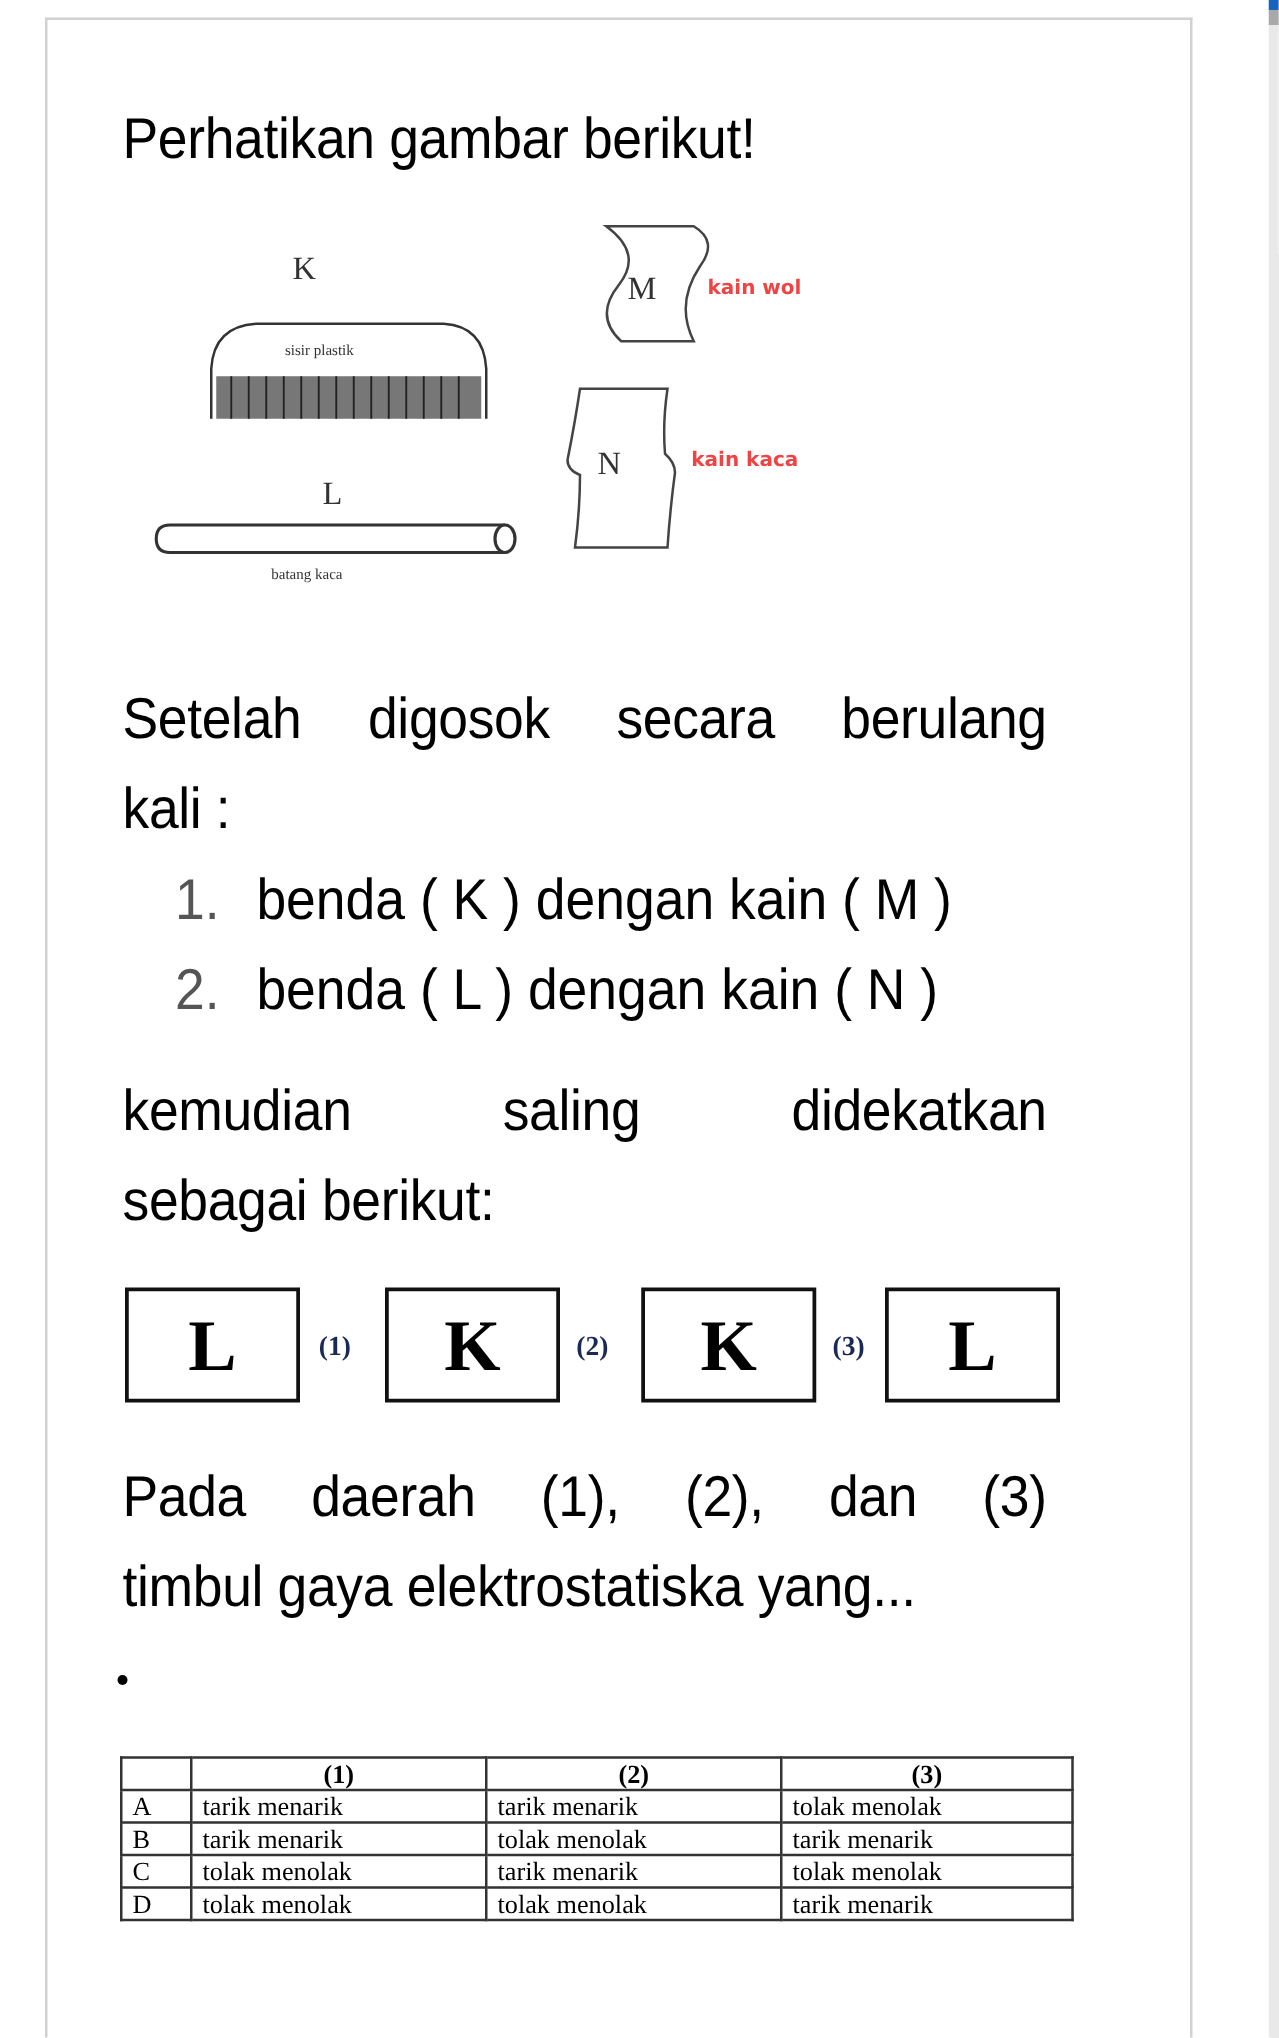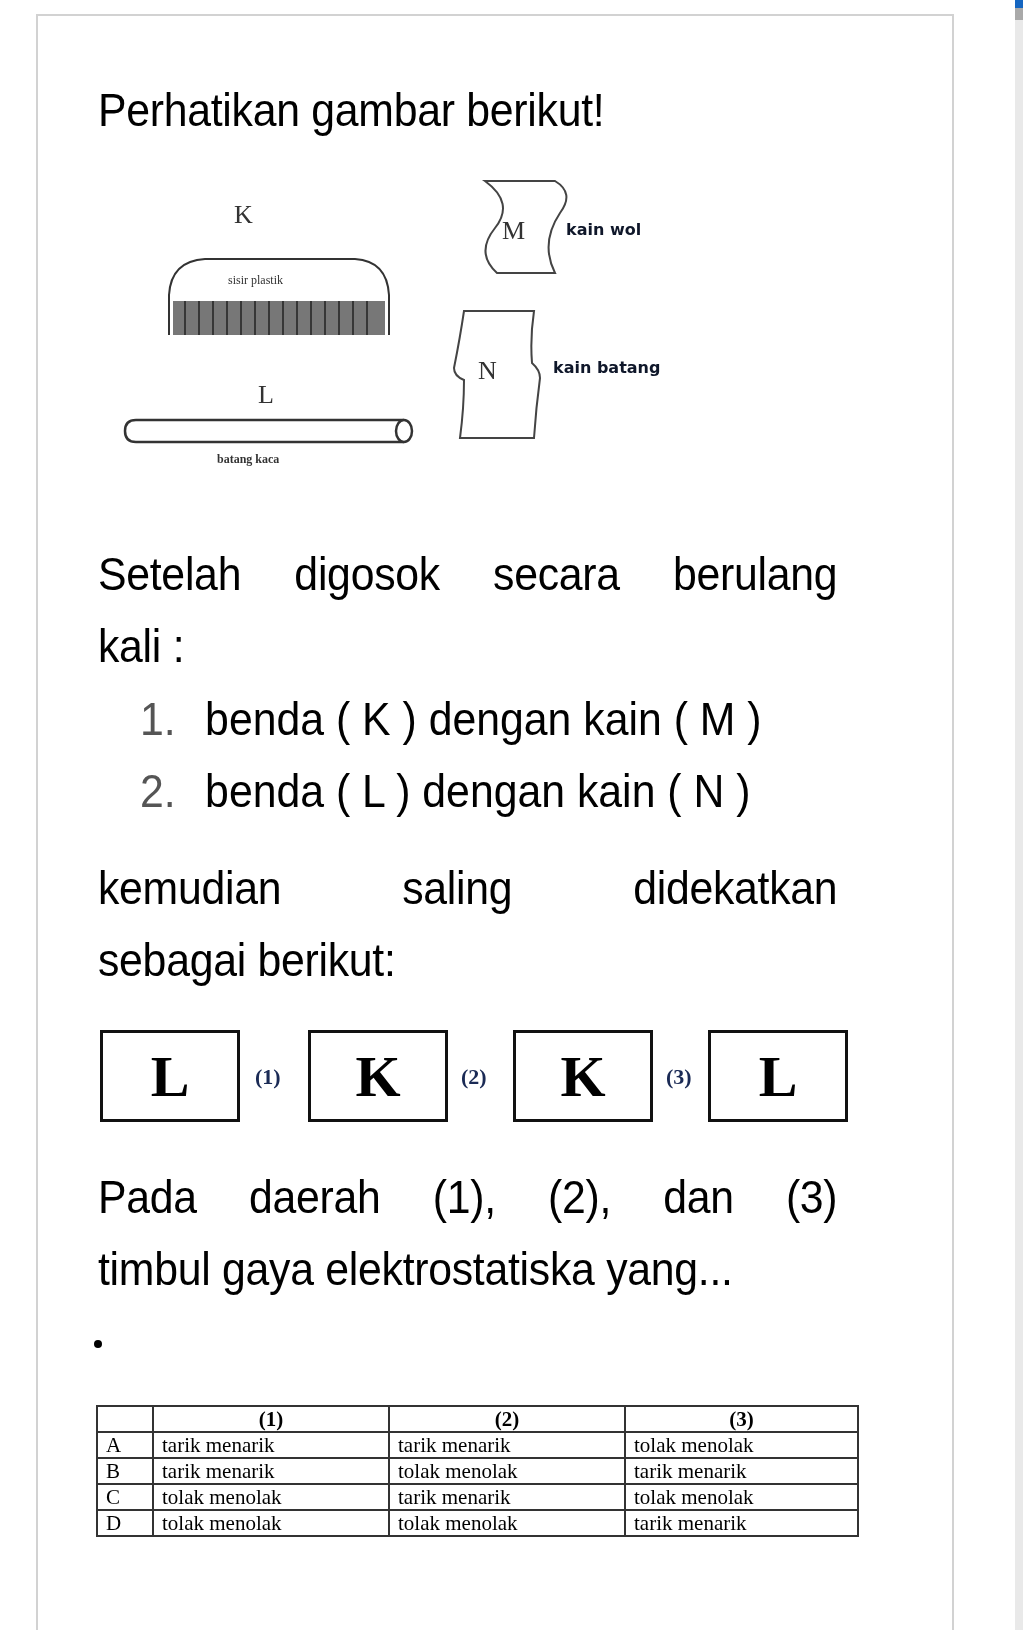--- a/index.html
+++ b/index.html
@@ -19,21 +19,21 @@
     .para2 { top: 852px; }
     .para2b { top: 924px; }
     .para3 { top: 1161px; }
     .para3b { top: 1233px; }
     .dot { position: absolute; left: 94px; top: 1340px; width: 8px; height: 8px; border-radius: 50%; background: #000; }
 
     
     .figure { position: absolute; left: 110px; top: 170px; width: 600px; height: 320px; font-family: "Liberation Serif", serif; }
     .fig-label { position: absolute; font-size: 26px; color: #333; }
     .fig-small { position: absolute; font-size: 12px; color: #333; }
-    .fig-bold { position: absolute; font-family: "DejaVu Sans", sans-serif; font-weight: bold; font-size: 16px; color: #0f172a; }
+    .fig-bold { position: absolute; font-family: "DejaVu Sans", sans-serif; font-weight: bold; font-size: 16px; color: #ef4444; }
 
     
     .boxes { position: absolute; left: 98px; top: 1030px; width: 760px; height: 100px; font-family: "Liberation Serif", serif; }
     .obj-box { position: absolute; top: 0; width: 140px; height: 92px; border: 3px solid #111; box-sizing: border-box; display: flex; align-items: center; justify-content: center; font-size: 58px; font-weight: bold; }
     .region { position: absolute; top: 34px; font-size: 22px; font-weight: bold; color: #1a2a55; }
 
     
     .answers { position: absolute; left: 96px; top: 1405px; width: 763px; border-collapse: collapse; font-family: "Liberation Serif", serif; font-size: 21px; border: 2px solid #222; }
     .answers td, .answers th { border: 2px solid #333; padding: 0 8px; height: 24px; line-height: 24px; text-align: left; font-weight: normal; }
     .answers th { text-align: center; font-weight: bold; }
@@ -75,33 +75,33 @@
         <line x1="202" y1="46" x2="202" y2="80"></line>
     </g>
   </svg>
   <div class="fig-small" style="left:118px; top:103px;">sisir plastik</div>
 
   <div class="fig-label" style="left:148px; top:210px;">L</div>
   <svg style="position:absolute; left:12px; top:247px;" width="295" height="28">
     <path d="M14 3 L282 3 M14 25 L282 25 M14 3 Q3 3 3 14 Q3 25 14 25" fill="none" stroke="#333" stroke-width="2.5"></path>
     <ellipse cx="282" cy="14" rx="8" ry="11" fill="#fff" stroke="#333" stroke-width="2.5"></ellipse>
   </svg>
-  <div class="fig-small" style="left:107px; top:282px;font-weight:bold;">batang kaca</div>
+  <div class="fig-small" style="left:107px; top:282px;">batang kaca</div>
 
   <svg style="position:absolute; left:365px; top:3px;" width="110" height="110">
     <path d="M10 8 L80 8 Q100 20 85 40 Q65 70 80 100 L22 100 Q0 80 20 55 Q40 30 10 8 Z" fill="#fff" stroke="#444" stroke-width="2"></path>
   </svg>
   <div class="fig-label" style="left:392px; top:46px;">M</div>
   <div class="fig-bold" style="left:456px; top:50px;">kain wol</div>
 
   <svg style="position:absolute; left:340px; top:138px;" width="95" height="135">
     <path d="M14 3 L84 3 Q80 30 82 55 Q90 62 90 70 Q86 100 84 130 L10 130 Q14 100 14 72 Q4 68 4 60 Q10 30 14 3 Z" fill="#fff" stroke="#444" stroke-width="2"></path>
   </svg>
   <div class="fig-label" style="left:368px; top:186px;">N</div>
-  <div class="fig-bold" style="left:443px; top:188px;">kain batang</div>
+  <div class="fig-bold" style="left:443px; top:188px;">kain kaca</div>
 </div>
 
 <div class="text justify para1">Setelah digosok secara berulang</div>
 <div class="text para1b">kali :</div>
 
 <div class="list">
   <div class="list-item">
     <span class="list-num">1.</span>
     <span>benda ( K ) dengan kain ( M )</span>
   </div>

